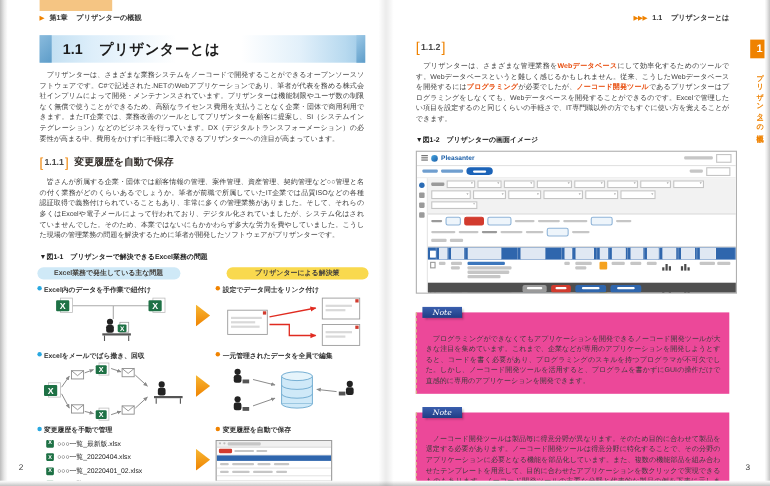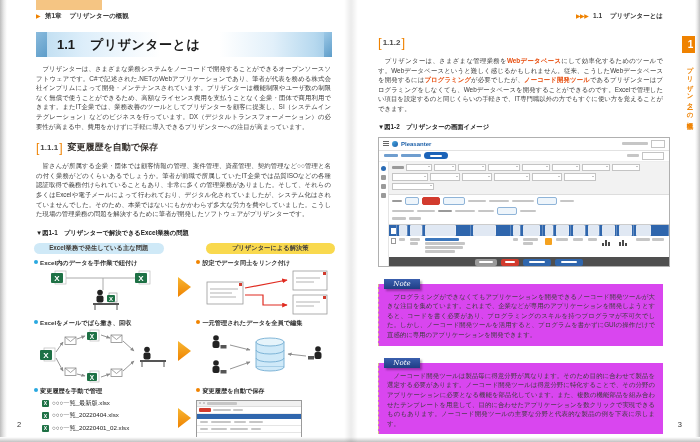--- a/index.html
+++ b/index.html
@@ -128,22 +128,22 @@
   .mc i{width:2px;background:#4a4a4a;display:block;}
   .s-foot{position:absolute;left:0;bottom:0;width:100%;height:11px;background:#4f4f4f;
     display:flex;align-items:center;justify-content:center;gap:4px;}
   .fbtn{height:7px;border-radius:2px;display:flex;align-items:center;justify-content:center;}
   .fbtn i{width:60%;height:2px;background:#fff;border-radius:1px;}
   .fbtn.gray{background:#9a9a9a;width:22px;}
   .fbtn.red{background:#d23b2e;width:18px;}
   .fbtn.blue{background:#2f66ad;width:28px;}
 
   
-  .note{position:relative;margin:17px 30px 0 26px;background:#d946ef;border-left:1px dashed #d4c183;
-    padding:8px 8px 6px 8px;}
+  .note{position:relative;margin:17px 30px 0 26px;background:#ec4899;border-left:1px dashed #d4c183;
+    padding:20px 8px 6px 8px;}
   .note-tab{position:absolute;top:-5px;left:5px;width:36px;height:10px;color:#fff;
     background:linear-gradient(180deg,#3a5fae,#1f3d85);
     font-family:"DejaVu Serif","Liberation Serif",serif;font-style:italic;font-size:7px;
     display:flex;align-items:center;justify-content:center;box-shadow:2px 2px 2px rgba(0,0,0,0.3);}
   .note-body{font-size:6.4px;line-height:1.5;text-align:justify;color:#3c3c3c;}
 </style>
 </head>
 <body>
 
 <svg width="0" height="0" style="position:absolute">

